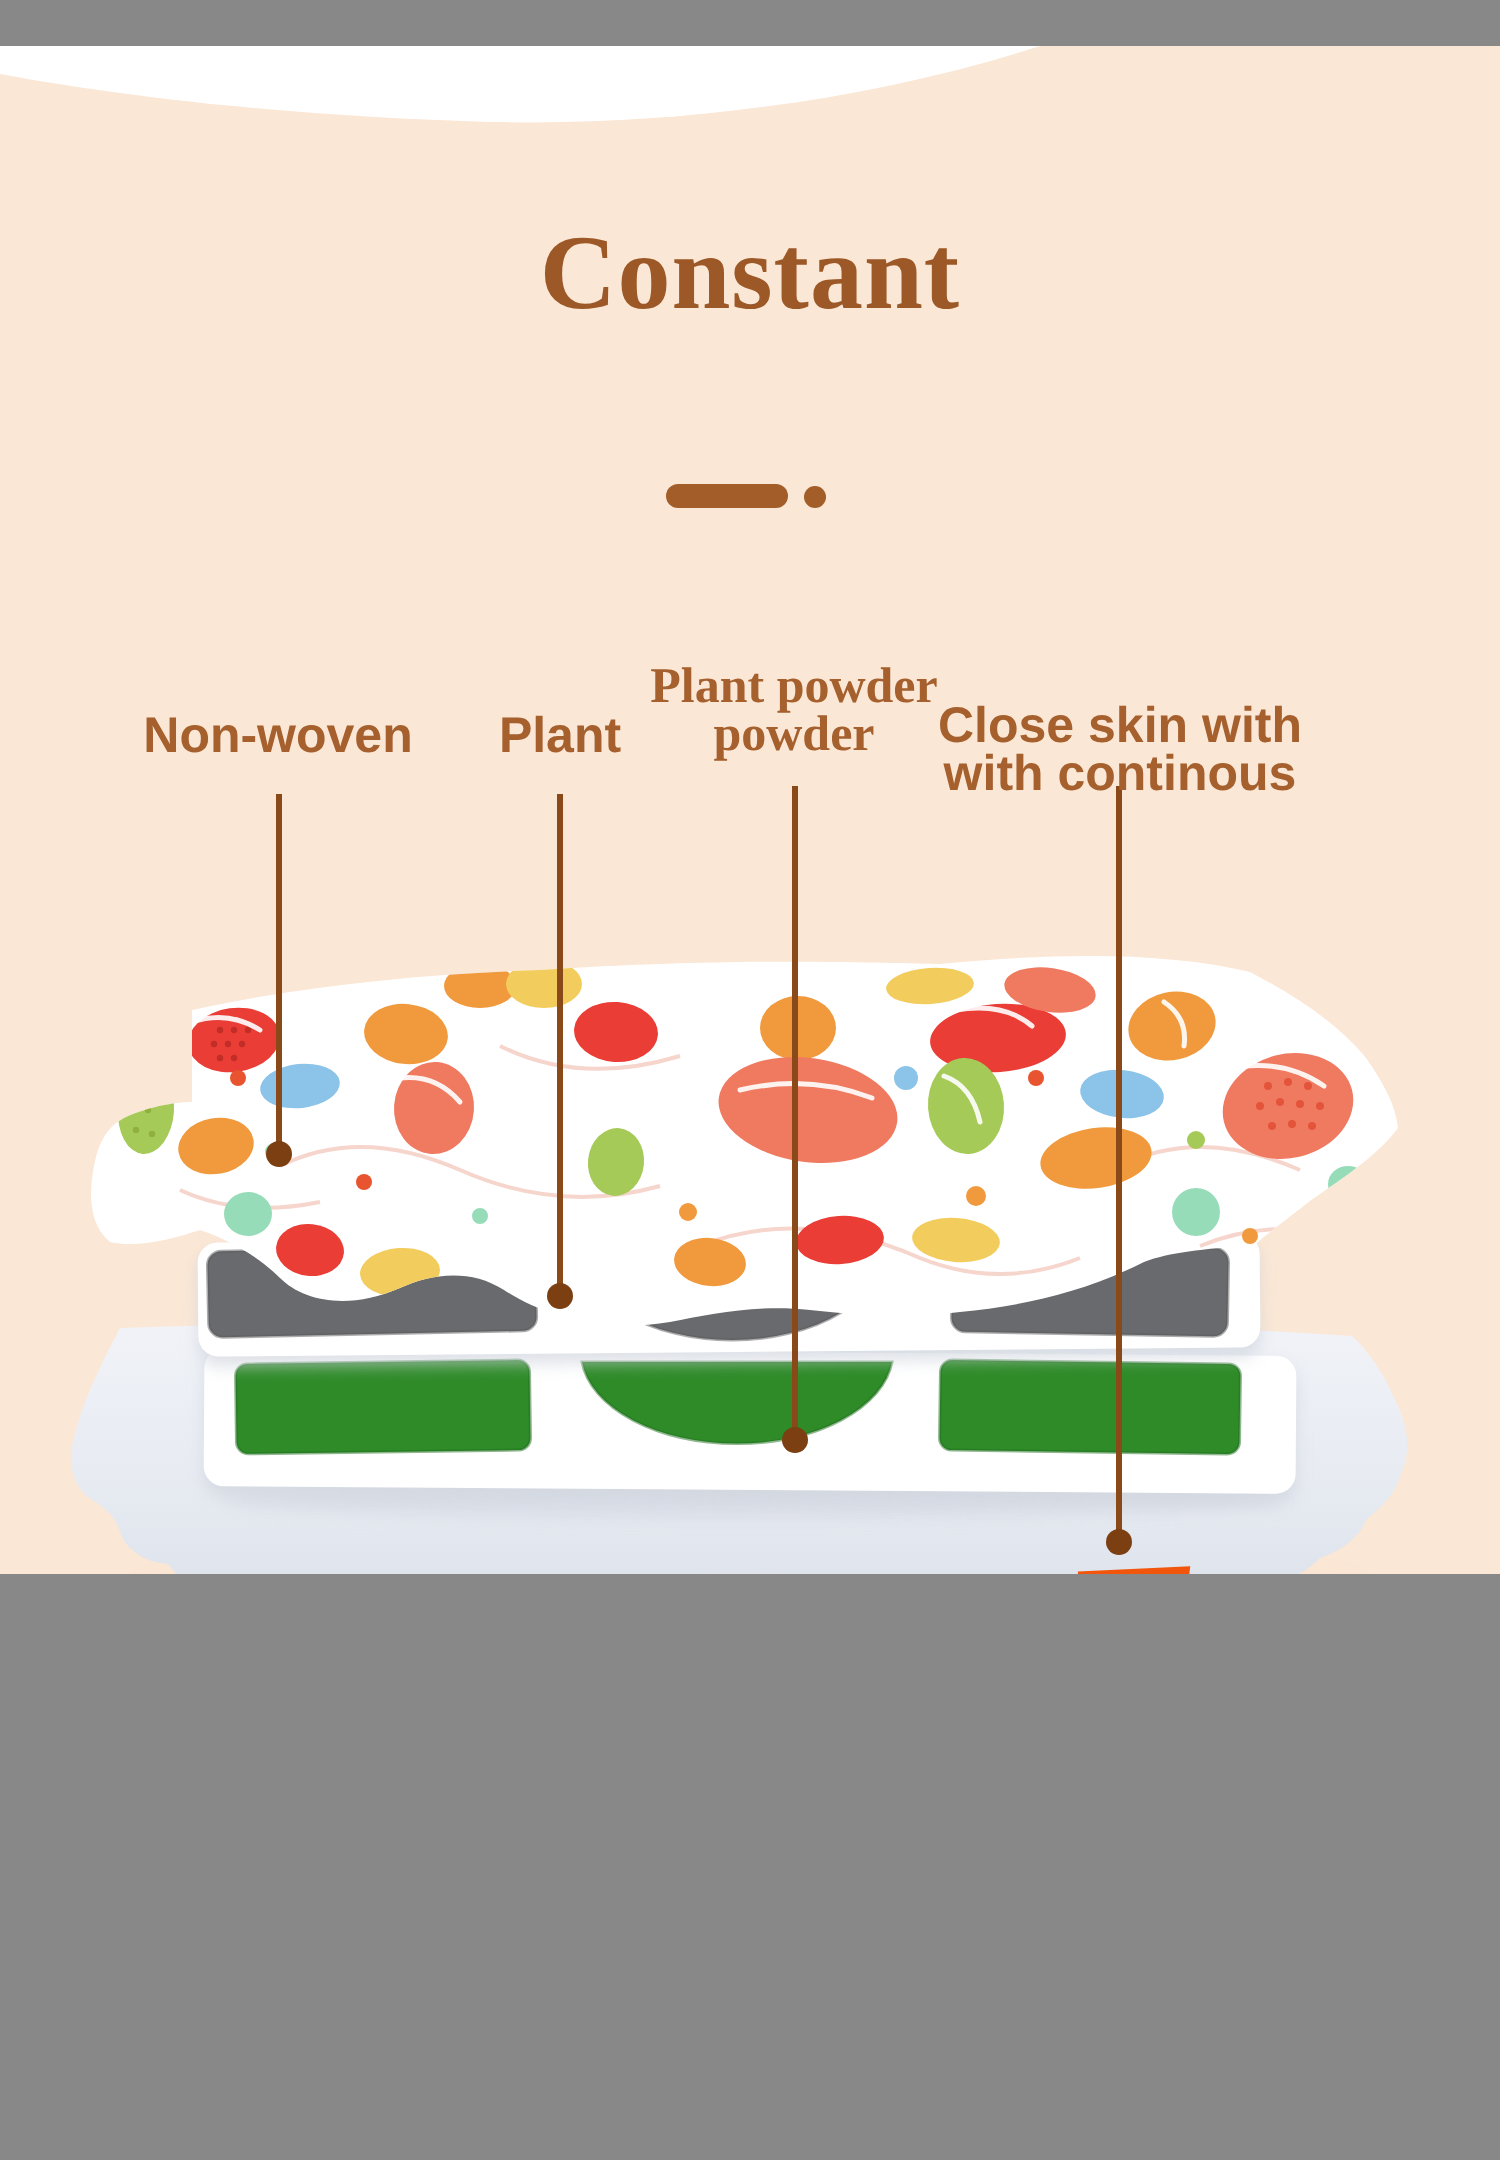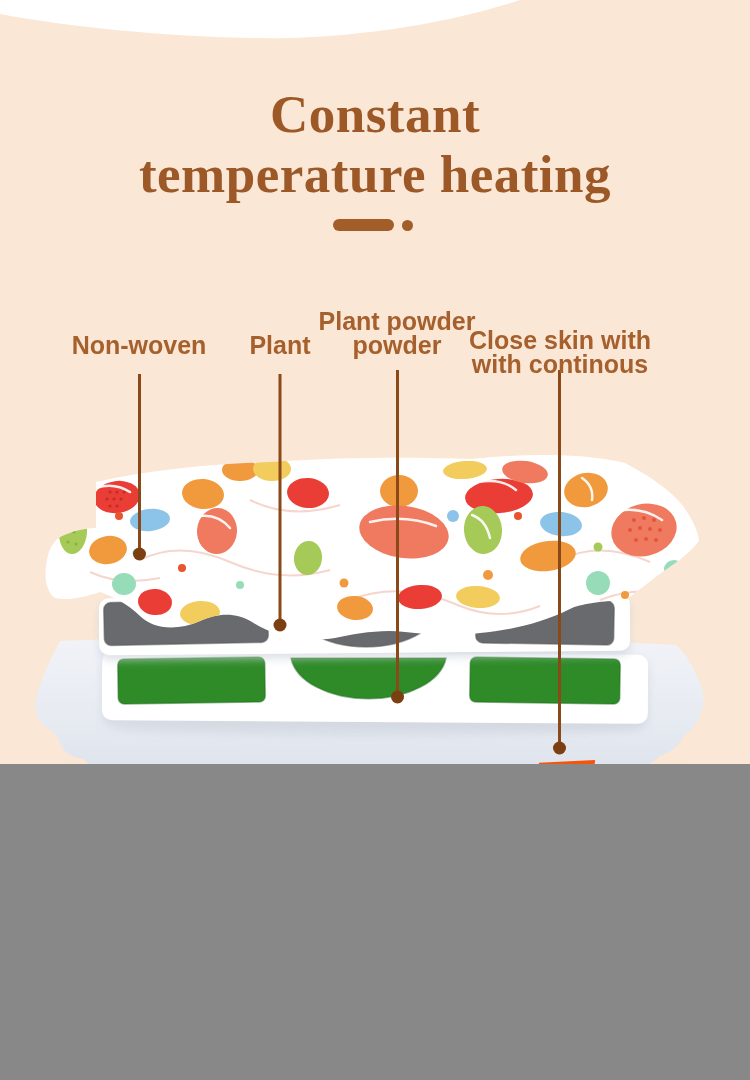--- a/index.html
+++ b/index.html
@@ -1,19 +1,20 @@
 <!DOCTYPE html>
 <html style="--background_peach: #fbe7d5; --top_wave_white: #ffffff; --title_brown: #9c5827; --divider_brown: #a35d28; --label_brown: #a5602e; --leader_brown: #8a4919; --leader_dot_brown: #7c3f12; --arrow_orange: #f1560c; --patch_gray: #696a6d; --powder_green: #2e8b28; --sheet_white: #ffffff; --tray_gray: #e4e8ef; --cell_rose: #f07b8d; --skin_tan: #f3a57b; --skin_light: #fbdcc7; --dermis_rose: #f5959a; --dermis_deep: #f98888; --fabric_red: #e93d36; --fabric_orange: #f09a3d; --fabric_coral: #ef7a60; --fabric_green: #a6ca58; --fabric_blue: #8cc3e8; --fabric_yellow: #f2cd5d; --fabric_mint: #97dcb8;"><head>
 <meta charset="utf-8">
 <style>
   html,body{margin:0;padding:0;background:#888;}
   .screen{
     position:relative;width:750px;height:764px;overflow:hidden;
     background:var(--background_peach,#fbe7d5);
     font-family:"Liberation Sans",sans-serif;
+    margin-top:23px;
   }
   .gfx{position:absolute;inset:0;}
   .title{
     position:absolute;top:84px;left:0;right:0;text-align:center;
     font-family:"Liberation Serif",serif;font-weight:bold;
     font-size:53px;line-height:60px;letter-spacing:.5px;
     color:var(--title_brown,#9c5827);
   }
   .title span{display:block;}
   .divider-bar{
@@ -25,21 +26,21 @@
     background:var(--divider_brown,#a35d28);
   }
   .leader-label{
     position:absolute;transform:translateX(-50%);text-align:center;white-space:nowrap;
     font-size:25px;line-height:24px;font-weight:600;
     color:var(--label_brown,#a5602e);
   }
   .leader-label span{display:block;}
   .lbl-0{left:139px;top:333px;text-align:center;}
   .lbl-1{left:280px;top:333px;}
-  .lbl-2{left:397px;top:309px;}
+  .lbl-2{left:397px;top:309px;font-family:Liberation Serif, serif;}
   .lbl-3{left:560px;top:328px;}
 </style>
 </head>
 <body>
 
 <div class="screen">
 
   <svg class="gfx" width="750" height="1080" viewBox="0 0 750 1080">
     <defs>
       <filter id="blur4" x="-60%" y="-60%" width="220%" height="220%">
@@ -286,21 +287,20 @@
       <path d="M-25,2 L25,-3 L23,26 L48,17 L2,86 L-44,25 L-22,31 Z" fill="#f1560c"></path>
     </g>
     <g transform="translate(369,788)">
       <rect x="-40" y="-8" width="80" height="74" rx="30" fill="#ffb478" opacity="0.5" filter="url(#blur8)"></rect>
       <path d="M-31,-2 L31,-2 L31,62 L58,53 L3,146 L-54,56 L-29,64 Z" fill="url(#midArrowGrad)"></path>
     </g>
   </svg>
 
   <div class="title">
     <span>Constant</span>
-    <span>temperature heating</span>
   </div>
   <div class="divider-bar"></div>
   <div class="divider-dot"></div>
 
   <div class="leader-label lbl-0">
     <span>Non-woven</span>
     <span></span>
   </div>
   <div class="leader-label lbl-1">
     <span>Plant</span>

